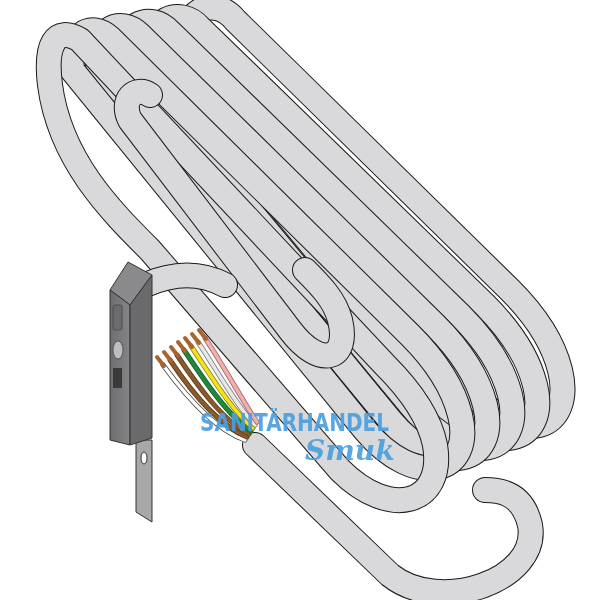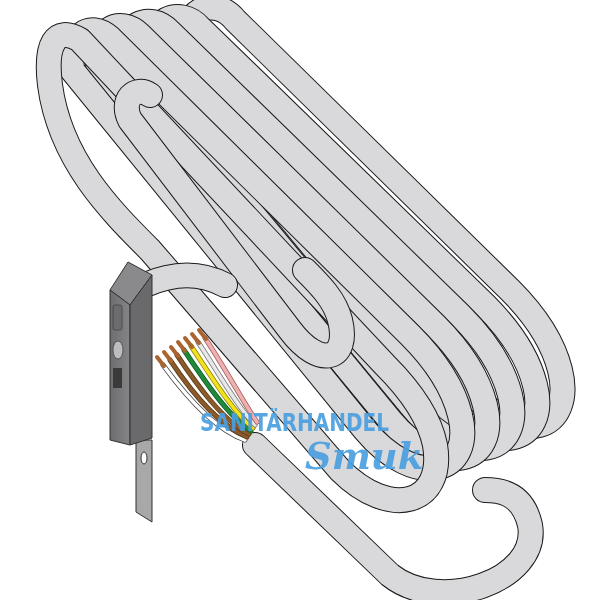--- a/index.html
+++ b/index.html
@@ -1,20 +1,20 @@
 <!DOCTYPE html>
 <html><head>
   <meta charset="utf-8">
   <style>
     html, body { margin: 0; padding: 0; background: #ffffff; }
     body { width: 600px; height: 600px; position: relative; overflow: hidden; font-family: "Liberation Sans", sans-serif; }
     #scene { position: absolute; left: 0; top: 0; width: 600px; height: 600px; }
     .watermark { position: absolute; left: 200px; top: 408px; width: 210px; height: 80px; pointer-events: none; }
     .wm-line1 { position: absolute; left: 0; top: 0; font-family: "DejaVu Sans", sans-serif; font-weight: bold; font-size: 25px; letter-spacing: 0px; color: #4a9fe0; white-space: nowrap; transform: scaleX(0.80); transform-origin: left top; opacity: 0.92; }
-    .wm-line2 { position: absolute; left: 105px; top: 26px; font-family: "DejaVu Serif", serif; font-style: italic; font-weight: bold; font-size: 37px; color: #4a9fe0; white-space: nowrap; opacity: 0.92; }
+    .wm-line2 { position: absolute; left: 105px; top: 26px; font-family: "DejaVu Serif", serif; font-style: italic; font-weight: bold; font-size: 28px; color: #4a9fe0; white-space: nowrap; opacity: 0.92; }
   </style>
 </head>
 <body>
 
 <svg id="scene" viewBox="0 0 600 600" xmlns="http://www.w3.org/2000/svg">
   <defs>
     <linearGradient id="housingFront" x1="0" x2="1" y1="0" y2="0">
       <stop offset="0" stop-color="#6d6d6f"></stop>
       <stop offset="1" stop-color="#858587"></stop>
     </linearGradient>

